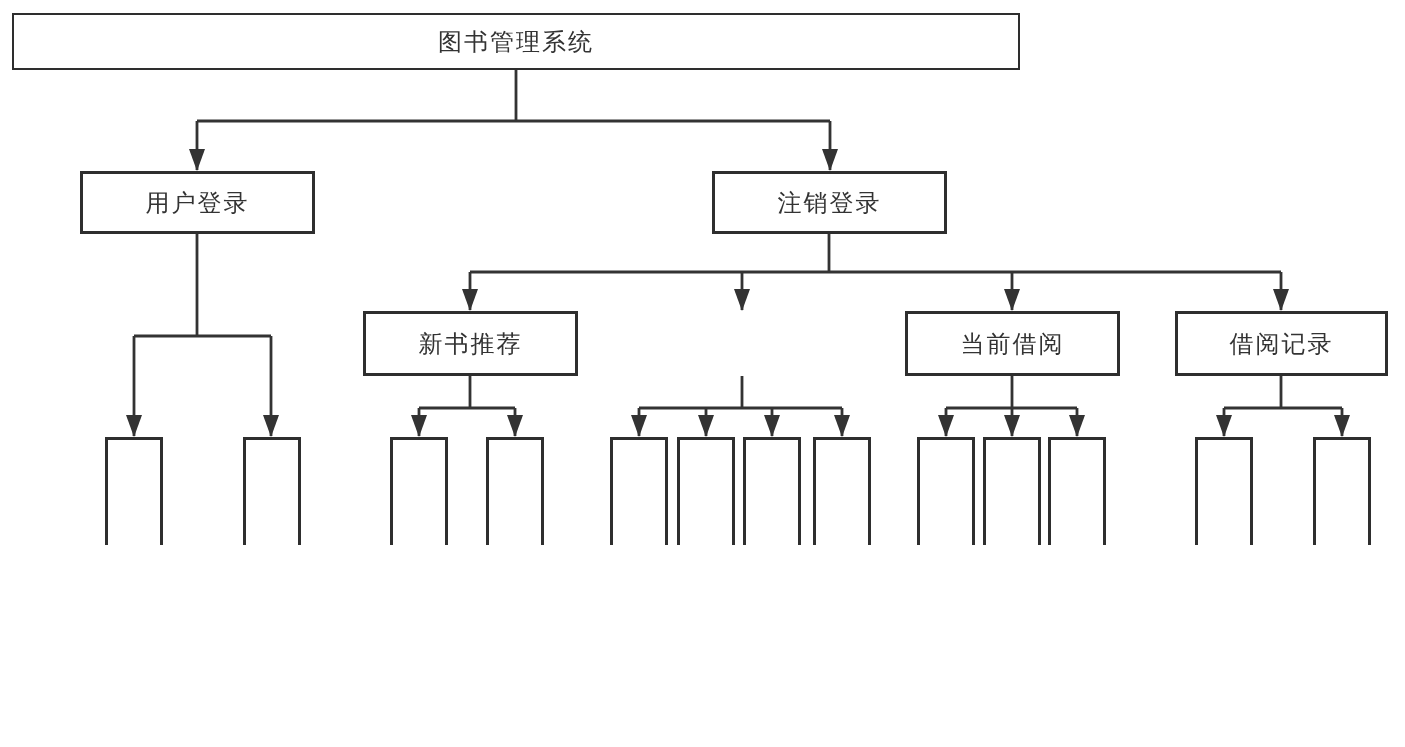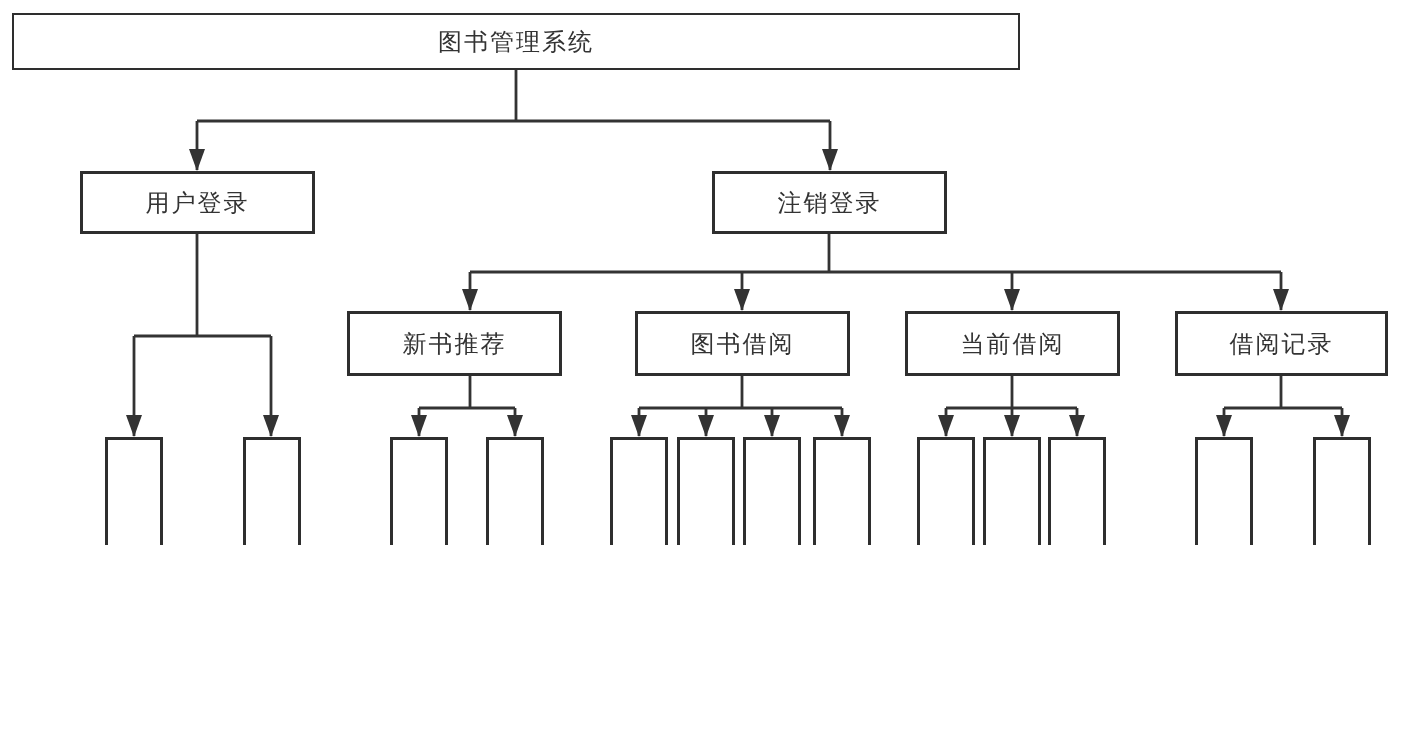--- a/index.html
+++ b/index.html
@@ -132,25 +132,22 @@
     <span>图书管理系统</span>
   </div>
 
   <div class="box hbox l2-box" style="left:80px">
     <span>用户登录</span>
   </div>
   <div class="box hbox l2-box" style="left:712px">
     <span>注销登录</span>
   </div>
 
-  <div class="box hbox l3-box" style="left:347px">
+  <div class="box hbox l3-box" style="left:363px">
     <span>新书推荐</span>
-  </div>
-  <div class="box hbox l3-box" style="left:635px">
-    <span>图书借阅</span>
   </div>
   <div class="box hbox l3-box" style="left:1175px;width:213px">
     <span>借阅记录</span>
   </div>
   <div class="box hbox l3-box" style="left:905px">
     <span>当前借阅</span>
   </div>
 
   <div class="box leaf" style="left:105px">
     <span class="vtext">用户登录</span>

